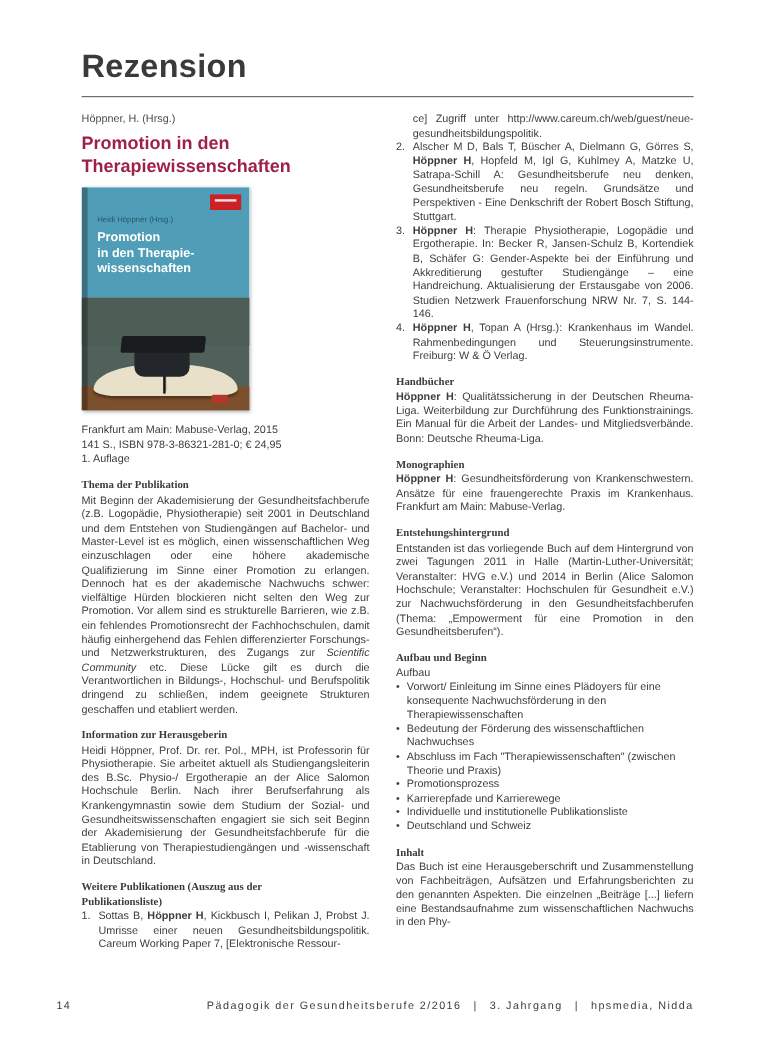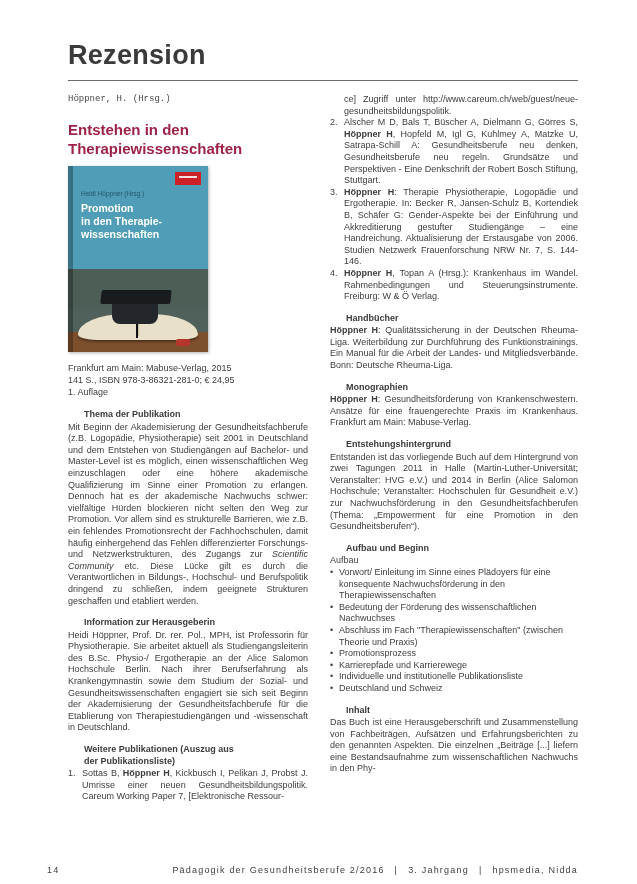--- a/index.html
+++ b/index.html
@@ -9,83 +9,83 @@
     -webkit-font-smoothing:antialiased;overflow:hidden;
   }
   .page{padding:40px 59px 0 68px;}
   h1.doc-title{
     font-size:27px;font-weight:bold;color:#3a3a3a;margin:0 0 9px 0;letter-spacing:0.3px;
   }
   .rule{border-top:1.5px solid #6d6d6d;margin:0 0 13px 0;}
   .columns{display:flex;gap:22px;}
   .col-left{width:240px;flex:none;}
   .col-right{width:248px;flex:none;}
-  .editor-line{font-size:9px;color:#4a4a4a;margin:0 0 16px 0;font-family:Liberation Mono, monospace;}
+  .editor-line{font-size:9px;color:#4a4a4a;margin:0 0 6px 0;}
   .book-title{
     font-size:15px;line-height:19px;font-weight:bold;color:#9e2247;margin:0 0 8px 0;
   }
   
   .cover{
     width:140px;height:186px;position:relative;margin:2px 0 10px 0;
     box-shadow:1px 1px 3px rgba(0,0,0,0.3);overflow:hidden;display:flex;flex-direction:column;
   }
   .cover-spine{position:absolute;left:0;top:0;bottom:0;width:5px;background:rgba(0,0,0,0.28);z-index:3;}
-  .cover-top{height:103px;background:#4f9db6;position:relative;padding:24px 8px 0 13px;box-sizing:border-box;flex:none;}
+  .cover-top{height:92px;background:#4f9db6;position:relative;padding:24px 8px 0 13px;box-sizing:border-box;flex:none;}
   .cover-logo{position:absolute;top:6px;right:7px;width:26px;height:13px;background:#cc2127;}
   .cover-logo::after{content:"";position:absolute;left:4px;top:4px;right:4px;height:2px;background:#ffffff;opacity:.85;}
   .cover-author{font-size:6.5px;color:#24576a;margin:0 0 5px 0;}
   .cover-title-line{color:#ffffff;font-weight:bold;font-size:10.5px;line-height:13px;}
   .cover-photo{flex:1;position:relative;background:#50605a;}
   .photo-wall{position:absolute;left:0;top:0;right:0;height:40px;background:#4c5e55;}
   .photo-table{position:absolute;left:0;bottom:0;right:0;height:20px;background:#7c4f2d;}
   .photo-book{
     position:absolute;left:10px;right:10px;bottom:12px;height:26px;background:#e9e0ca;
     border-radius:45% 45% 18% 18% / 90% 90% 25% 25%;box-shadow:0 2px 2px rgba(0,0,0,0.35);
   }
   .photo-book::after{content:"";position:absolute;left:50%;top:2px;bottom:4px;width:2px;background:#c9bda1;transform:translateX(-50%);}
   .cap-base{position:absolute;left:44px;bottom:28px;width:46px;height:24px;background:#23262a;border-radius:5px 5px 8px 8px;}
   .cap-top{position:absolute;left:33px;bottom:48px;width:70px;height:14px;background:#191c1f;transform:skewX(-6deg);border-radius:2px;}
   .cap-tassel{position:absolute;left:68px;bottom:14px;width:2px;height:38px;background:#101214;}
   .photo-red-accent{position:absolute;right:18px;bottom:6px;width:14px;height:7px;background:#b5372b;border-radius:2px;}
   
   .pubinfo{font-size:9px;line-height:12px;margin:0 0 11px 0;}
-  h3.sec{font-size:9px;font-weight:bold;color:#3b3b3b;margin:10px 0 1px 16px;line-height:11.6px;}
+  h3.sec{font-size:9px;font-weight:bold;color:#3b3b3b;margin:10px 0 1px 0;line-height:11.6px;font-family:Liberation Serif, serif;}
   h3.sec.wrap-narrow{max-width:162px;}
   .subhead{font-size:9px;line-height:11.6px;margin:0;}
   p.body{font-size:9px;line-height:11.6px;text-align:justify;margin:0;}
   .ref-item{display:flex;font-size:9px;line-height:11.6px;margin:0;}
   .ref-num{width:14px;flex:none;}
   .ref-text{flex:1;text-align:justify;}
   .ref-cont{font-size:9px;line-height:11.6px;padding-left:14px;text-align:justify;}
   .bullets{margin:0;padding:0;list-style:none;}
   .bullets li{display:flex;font-size:9px;line-height:11.6px;}
   .bullets li::before{content:"•";width:9px;flex:none;}
   .bullet-text{flex:1;}
   
   .footer{
     position:absolute;left:0;right:0;top:833px;padding:0 59px 0 47px;
     display:flex;justify-content:space-between;align-items:baseline;
-    font-size:9px;color:#3d3d3d;letter-spacing:1.2px;margin-top:32px;
+    font-size:9px;color:#3d3d3d;letter-spacing:1.2px;
   }
   .footer .sep{margin:0 10px;}
 </style>
 </head>
 <body>
 
 <div class="page">
 
   <h1 class="doc-title">Rezension</h1>
   <div class="rule"></div>
 
   <div class="columns">
 
     <div class="col-left">
 
       <div class="editor-line">Höppner, H. (Hrsg.)</div>
-      <div class="book-title">Entstehen in den Therapiewissenschaften</div>
+      <div class="book-title">Promotion in den Therapiewissenschaften</div>
 
       <div class="cover">
         <div class="cover-spine"></div>
         <div class="cover-top">
           <div class="cover-logo"></div>
           <div class="cover-author">Heidi Höppner (Hrsg.)</div>
           <div class="cover-title-line">Promotion</div>
           <div class="cover-title-line">in den Therapie-</div>
           <div class="cover-title-line">wissenschaften</div>
         </div>

